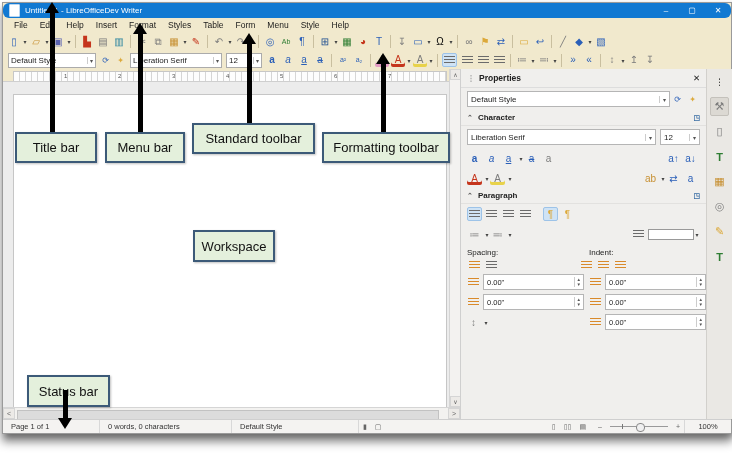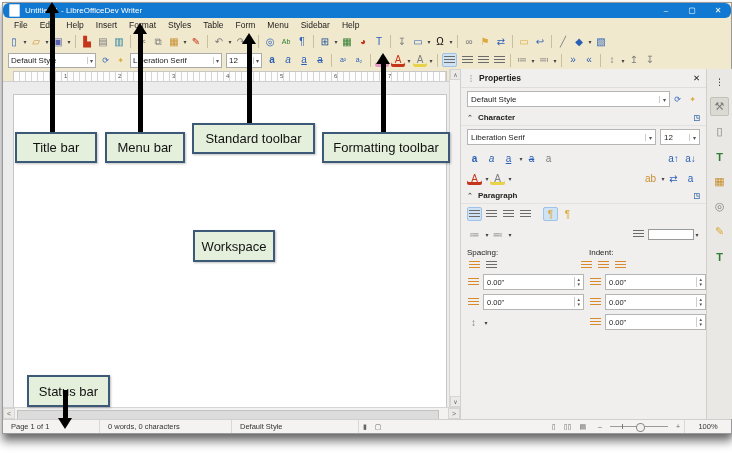--- a/index.html
+++ b/index.html
@@ -101,21 +101,21 @@
     <div class="menubar">
       <span>File</span>
       <span>Edit</span>
       <span>Help</span>
       <span>Insert</span>
       <span>Format</span>
       <span>Styles</span>
       <span>Table</span>
       <span>Form</span>
       <span>Menu</span>
-      <span>Sidebar</span>
+      <span>Style</span>
       <span>Help</span>
     </div>
 
     <div class="stdbar">
       <span class="tbi blue">▯</span>
         <span class="caret">▾</span>
       <span class="tbi tan">▱</span>
         <span class="caret">▾</span>
       <span class="tbi indigo">▣</span>
         <span class="caret">▾</span>

